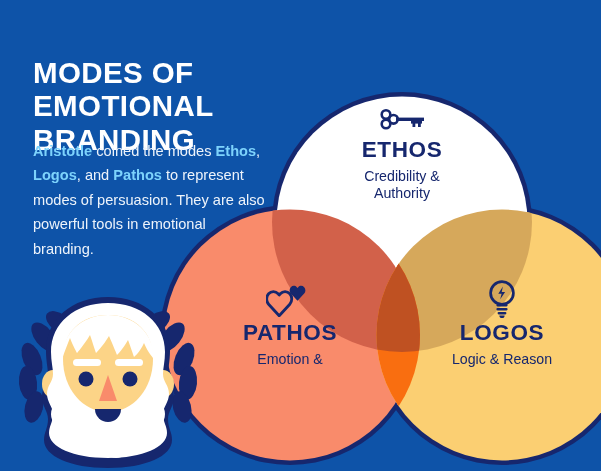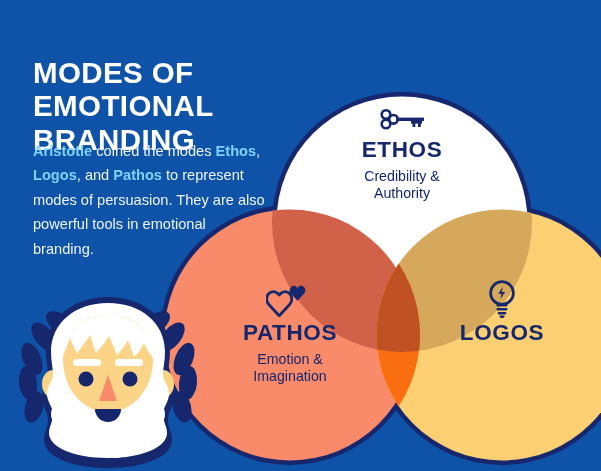--- a/index.html
+++ b/index.html
@@ -162,36 +162,36 @@
 
       <path d="M38.2 4.2c-1.7-1.8-4.4-1.8-6 0l-0.7 0.7-0.7-0.7c-1.6-1.8-4.3-1.8-6 0-1.6 1.8-1.6 4.6 0 6.4l6.7 7.2 6.7-7.2c1.6-1.8 1.6-4.6 0-6.4z" fill="#16276E"></path>
 
       <path d="M20.8 10.8c-2.6-2.9-6.9-2.9-9.5 0l-1.1 1.2-1.1-1.2c-2.6-2.9-6.9-2.9-9.5 0-2.6 2.9-2.6 7.5 0 10.4l10.6 11.6 10.6-11.6c2.6-2.9 2.6-7.5 0-10.4z" transform="translate(3,0)" fill="none" stroke="#16276E" stroke-width="2.8" stroke-linejoin="round"></path>
     </svg>
   </div>
   <div class="venn-label" id="pathos-label">
     <p class="venn-title">PATHOS</p>
     <p class="venn-sub">
       <span>Emotion &amp;</span><br>
-      <span>Imagination</span>
     </p>
   </div>
 
   <div id="logos-icon-wrap">
     <svg class="venn-icon" width="36" height="42" viewBox="0 0 36 42">
       <circle cx="18" cy="15" r="11.4" fill="none" stroke="#16276E" stroke-width="2.7"></circle>
       <path d="M18.9 8.6l-4.6 7.1h3.3l-1.4 5.6 4.9-7.4h-3.4z" fill="#16276E"></path>
       <rect x="12.4" y="26" width="11.2" height="2.4" rx="1.1" fill="#16276E"></rect>
       <rect x="12.4" y="30" width="11.2" height="2.4" rx="1.1" fill="#16276E"></rect>
       <rect x="13.6" y="34" width="8.8" height="2.4" rx="1.1" fill="#16276E"></rect>
       <path d="M15.4 37.4h5.2a2.6 2.6 0 0 1-5.2 0z" fill="#16276E"></path>
     </svg>
   </div>
   <div class="venn-label" id="logos-label">
     <p class="venn-title">LOGOS</p>
+    <p class="venn-sub">Logic &amp; Reason</p>
   </div>
 
   <svg id="mascot" viewBox="0 0 184 188" width="184" height="188" aria-hidden="true">
 
     <g fill="#16276E">
       <ellipse cx="28" cy="54" rx="9" ry="17" transform="rotate(-38 28 54)"></ellipse>
       <ellipse cx="16" cy="76" rx="9" ry="17" transform="rotate(-22 16 76)"></ellipse>
       <ellipse cx="12" cy="100" rx="9" ry="17" transform="rotate(-6 12 100)"></ellipse>
       <ellipse cx="18" cy="124" rx="9" ry="16" transform="rotate(14 18 124)"></ellipse>
       <ellipse cx="44" cy="40" rx="9" ry="16" transform="rotate(-54 44 40)"></ellipse>

